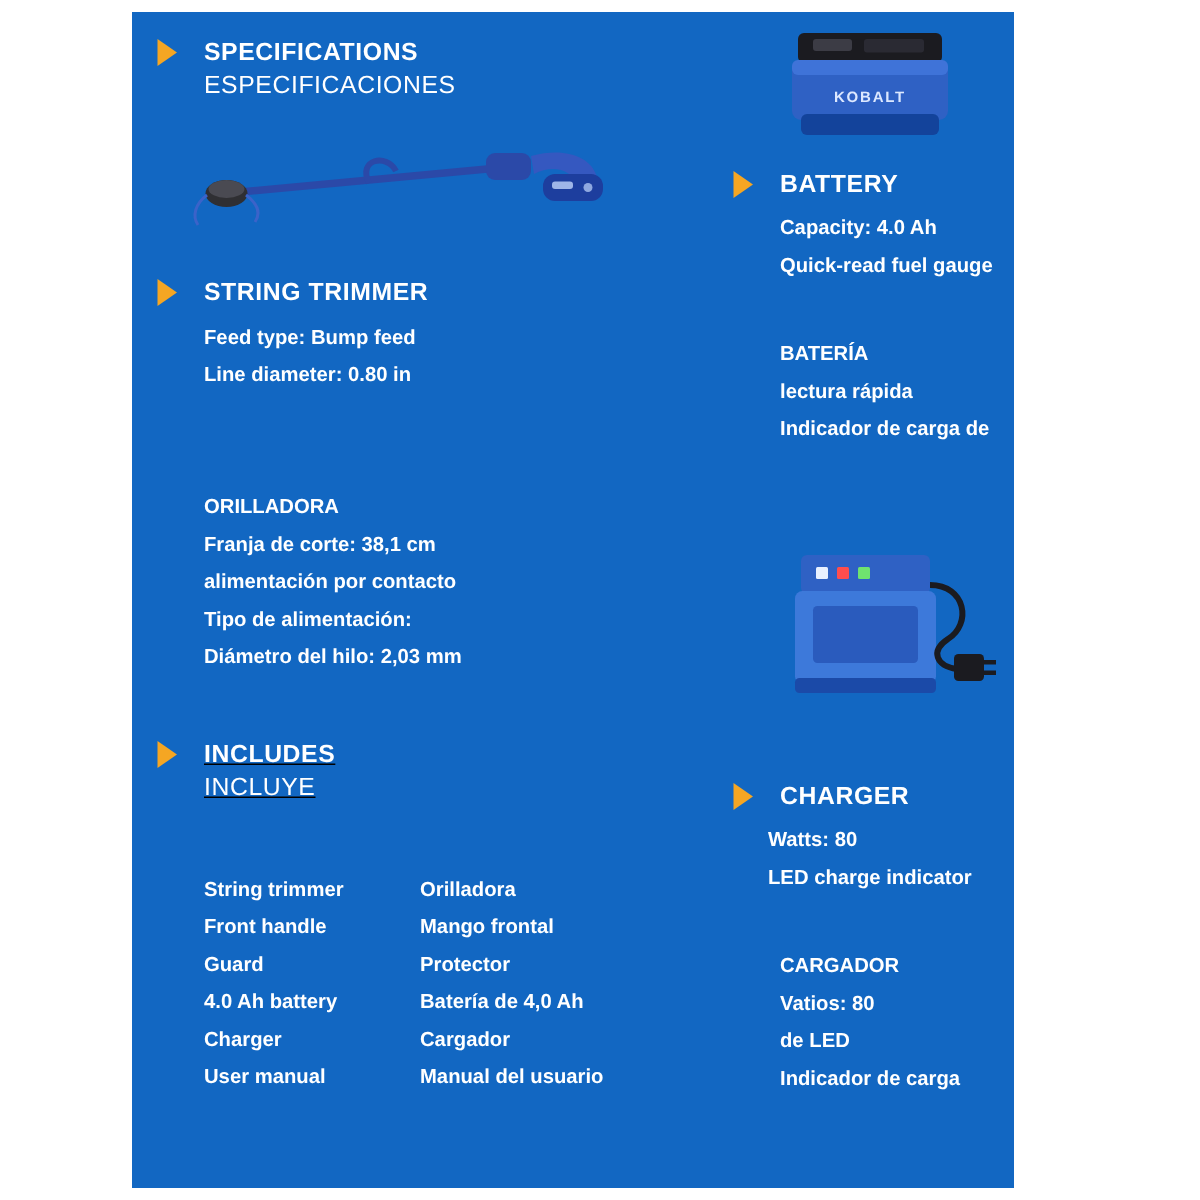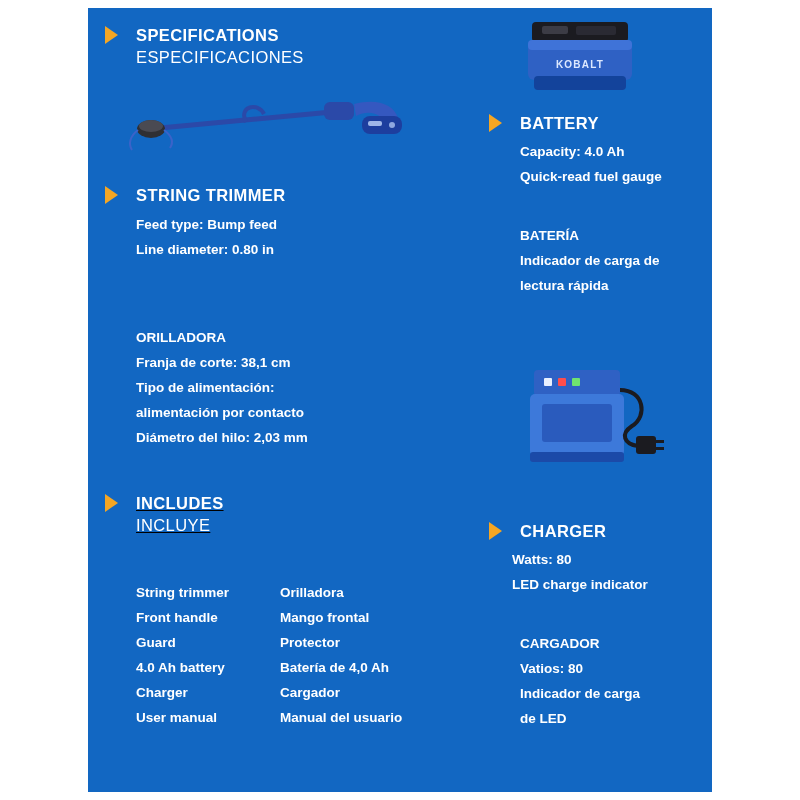--- a/index.html
+++ b/index.html
@@ -6,21 +6,21 @@
   html, body {
     margin: 0;
     padding: 0;
     width: 800px;
     height: 800px;
     background: #ffffff;
     font-family: "Liberation Sans", sans-serif;
   }
   #page {
     position: relative;
-    width: 800px;
+    width: 676px;
     height: 800px;
     background: #ffffff;
     overflow: hidden;
   }
   .panel {
     position: absolute;
     left: 88px;
     top: 8px;
     width: 624px;
     height: 784px;
@@ -152,22 +152,22 @@
   </div>
 
   <div class="block" id="st-list">
     <div class="txt-bold">Feed type: Bump feed</div>
     <div class="txt-bold">Line diameter: 0.80 in</div>
   </div>
 
   <div class="block" id="orilladora">
     <div class="txt-light">ORILLADORA</div>
     <div class="txt-light">Franja de corte: 38,1 cm</div>
+    <div class="txt-light">alimentación por contacto</div>
     <div class="txt-light">Tipo de alimentación:</div>
-    <div class="txt-light">alimentación por contacto</div>
     <div class="txt-light">Diámetro del hilo: 2,03 mm</div>
   </div>
 
   <div class="block" id="includes-head">
     <div class="row">
       <span class="arrow">
         <svg width="22" height="22" viewBox="0 0 22 22">
             <path d="M1 2 L14 11 L1 20 Z" fill="#f5a623"></path>
           </svg>
       </span>
@@ -228,22 +228,22 @@
     </div>
   </div>
 
   <div class="block" id="batt-list">
     <div class="txt-bold">Capacity: 4.0 Ah</div>
     <div class="txt-bold">Quick-read fuel gauge</div>
   </div>
 
   <div class="block" id="bateria">
     <div class="txt-light">BATERÍA</div>
+    <div class="txt-light">lectura rápida</div>
     <div class="txt-light">Indicador de carga de</div>
-    <div class="txt-light">lectura rápida</div>
   </div>
 
   <div class="block" id="charger-art">
     <svg width="150" height="120" viewBox="0 0 150 120">
       <rect x="14" y="10" width="86" height="26" rx="4" fill="#2f61c4"></rect>
       <rect x="24" y="18" width="8" height="8" rx="1" fill="#e8f0ff"></rect>
       <rect x="38" y="18" width="8" height="8" rx="1" fill="#ff4d4d"></rect>
       <rect x="52" y="18" width="8" height="8" rx="1" fill="#6fe36f"></rect>
       <rect x="10" y="34" width="94" height="62" rx="5" fill="#3d79da"></rect>
       <rect x="22" y="44" width="70" height="38" rx="3" fill="#2a5bbd"></rect>
@@ -268,16 +268,16 @@
   </div>
 
   <div class="block" id="chg-list">
     <div class="txt-bold">Watts: 80</div>
     <div class="txt-bold">LED charge indicator</div>
   </div>
 
   <div class="block" id="cargador">
     <div class="txt-light">CARGADOR</div>
     <div class="txt-light">Vatios: 80</div>
+    <div class="txt-light">de LED</div>
     <div class="txt-light">Indicador de carga</div>
-    <div class="txt-light">de LED</div>
   </div>
 </div>
 
 </body></html>

